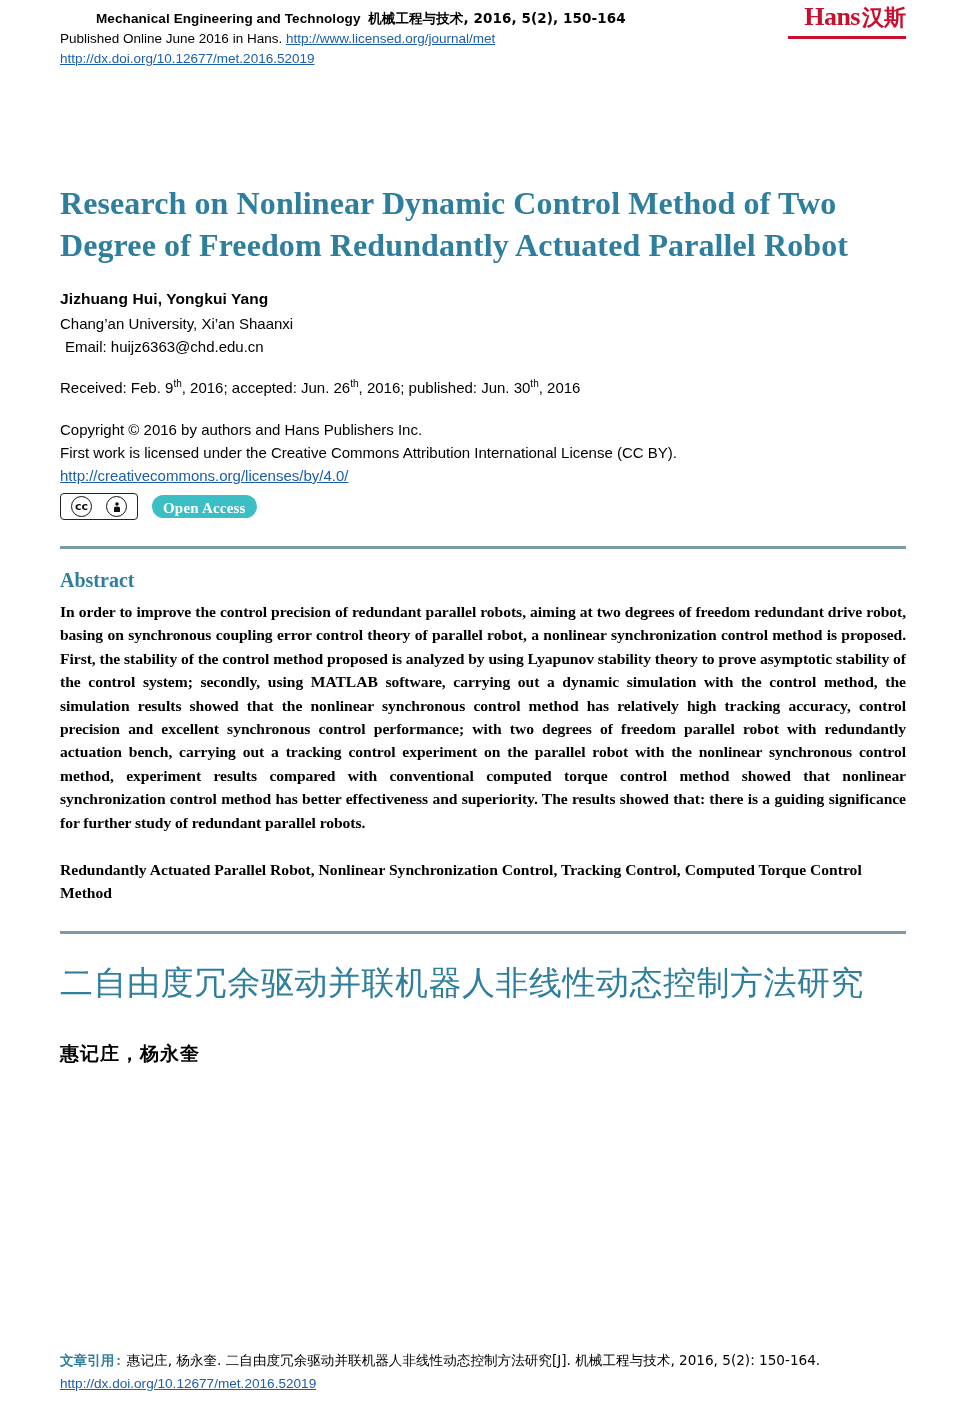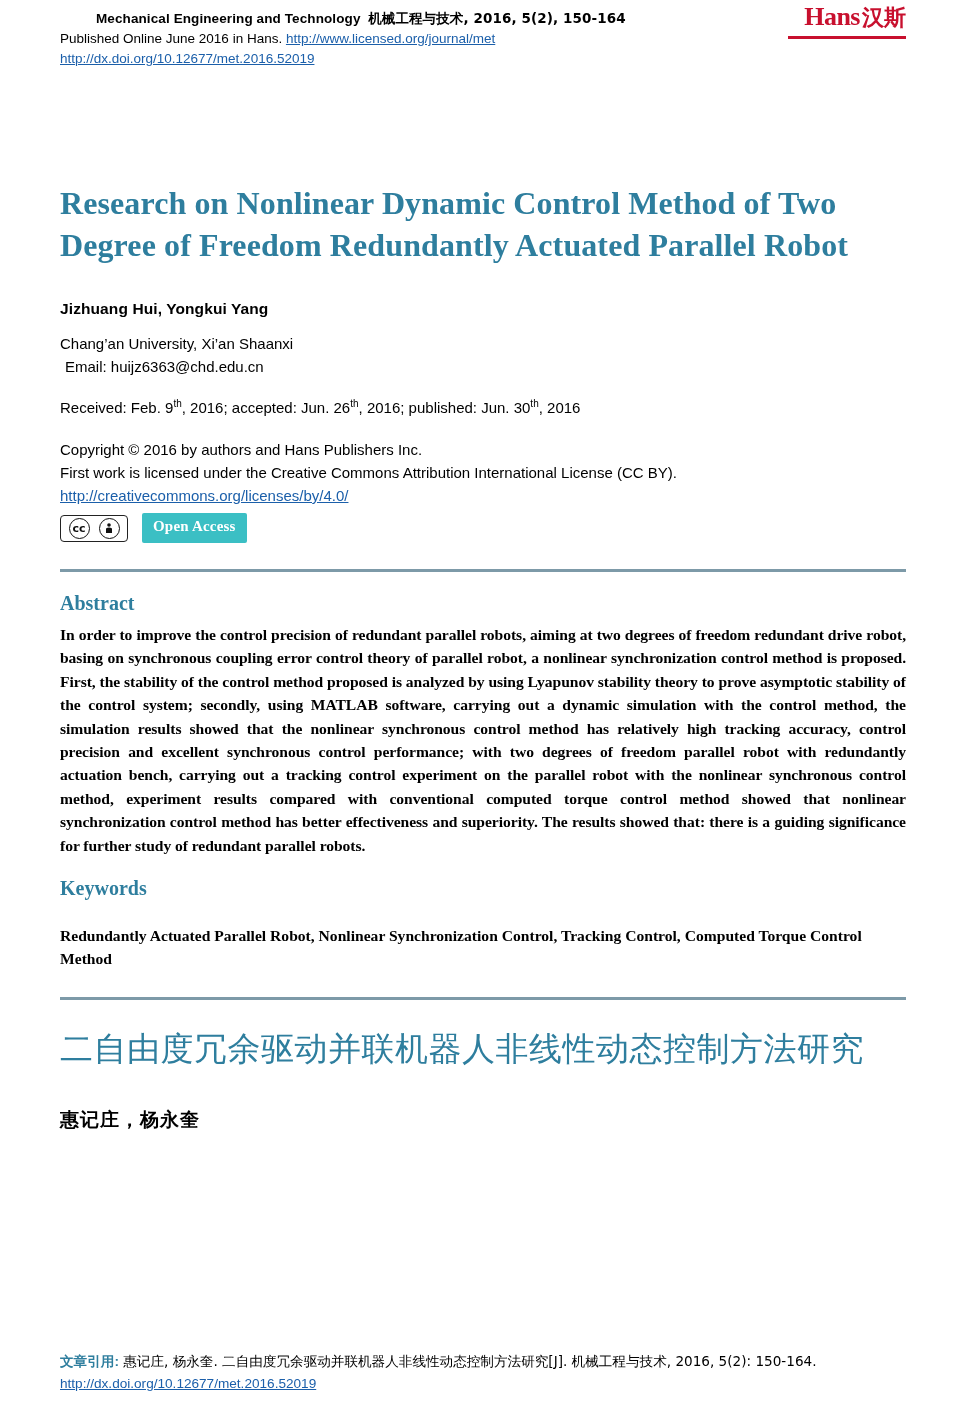--- a/index.html
+++ b/index.html
@@ -91,27 +91,27 @@
     font-family: "Liberation Serif", serif;
     font-size: 32px;
     font-weight: bold;
     color: #2e7e9e;
     line-height: 42px;
     letter-spacing: 0.1px;
   }
 
   
   .authors {
-    margin-top: 34px;
+    margin-top: 24px;
     font-size: 15.5px;
     font-weight: bold;
     letter-spacing: 0.1px;
   }
   .affiliation {
-    margin-top: 14px;
+    margin-top: 4px;
     font-size: 15px;
     line-height: 23px;
   }
   .email-line {
     padding-left: 5px;
   }
   .dates {
     margin-top: 20px;
     font-size: 15px;
   }
@@ -126,21 +126,21 @@
   }
 
   
   .cc-row {
     margin-top: 6px;
     display: flex;
     align-items: center;
     gap: 14px;
   }
   .cc-badge {
-    width: 68px;
+    width: 78px;
     height: 27px;
     border: 1px solid #222;
     border-radius: 4px;
     background: #fff;
     display: flex;
     align-items: center;
     justify-content: space-around;
     padding: 0 3px;
     box-sizing: border-box;
   }
@@ -157,22 +157,22 @@
     font-family: "DejaVu Sans", sans-serif;
     line-height: 1;
     color: #111;
   }
   .open-access {
     background: #3bbfc4;
     color: #ffffff;
     font-family: "Liberation Serif", serif;
     font-weight: bold;
     font-size: 15px;
-    padding: 5px 11px 8px 11px;
-    border-radius: 2px;
+    padding: 5px 11px 1px 11px;
+    border-radius: 12px;
     letter-spacing: 0.2px;
   }
 
   
   .rule {
     height: 3px;
     background: #7d9aa8;
     margin: 26px 0 0 0;
   }
 
@@ -223,21 +223,21 @@
   .footer {
     position: absolute;
     left: 60px;
     right: 60px;
     bottom: 18px;
     font-size: 13.6px;
     line-height: 22px;
   }
   .footer-label {
     color: #2e7e9e;
-    font-family: Liberation Sans, sans-serif;
+    font-family: Liberation Mono, monospace;
     font-weight: bold;
   }
   .footer-cn {
     font-family: "DejaVu Sans", sans-serif;
   }
 </style>
 </head>
 <body>
 
 <div class="page">
@@ -293,21 +293,20 @@
       </span>
     </div>
     <div class="open-access">Open Access</div>
   </div>
 
   <div class="rule"></div>
 
   <div class="section-heading">Abstract</div>
   <div class="abstract-body">In order to improve the control precision of redundant parallel robots, aiming at two degrees of freedom redundant drive robot, basing on synchronous coupling error control theory of parallel robot, a nonlinear synchronization control method is proposed. First, the stability of the control method proposed is analyzed by using Lyapunov stability theory to prove asymptotic stability of the control system; secondly, using MATLAB software, carrying out a dynamic simulation with the control method, the simulation results showed that the nonlinear synchronous control method has relatively high tracking accuracy, control precision and excellent synchronous control performance; with two degrees of freedom parallel robot with redundantly actuation bench, carrying out a tracking control experiment on the parallel robot with the nonlinear synchronous control method, experiment results compared with conventional computed torque control method showed that nonlinear synchronization control method has better effectiveness and superiority. The results showed that: there is a guiding significance for further study of redundant parallel robots.</div>
 
-  <div class="section-heading">Keywords</div>
   <div class="keywords-body">Redundantly Actuated Parallel Robot, Nonlinear Synchronization Control, Tracking Control, Computed Torque Control Method</div>
 
   <div class="rule"></div>
 
   <div class="cn-title">二自由度冗余驱动并联机器人非线性动态控制方法研究</div>
   <div class="cn-authors">惠记庄，杨永奎</div>
 
   <div class="footer">
     <span class="footer-label">文章引用:</span><span class="footer-cn"> 惠记庄, 杨永奎. 二自由度冗余驱动并联机器人非线性动态控制方法研究</span><span class="footer-cn">[J]. 机械工程与技术, 2016, 5(2): 150-164. </span><a class="link" href="#">http://dx.doi.org/10.12677/met.2016.52019</a>
   </div>

